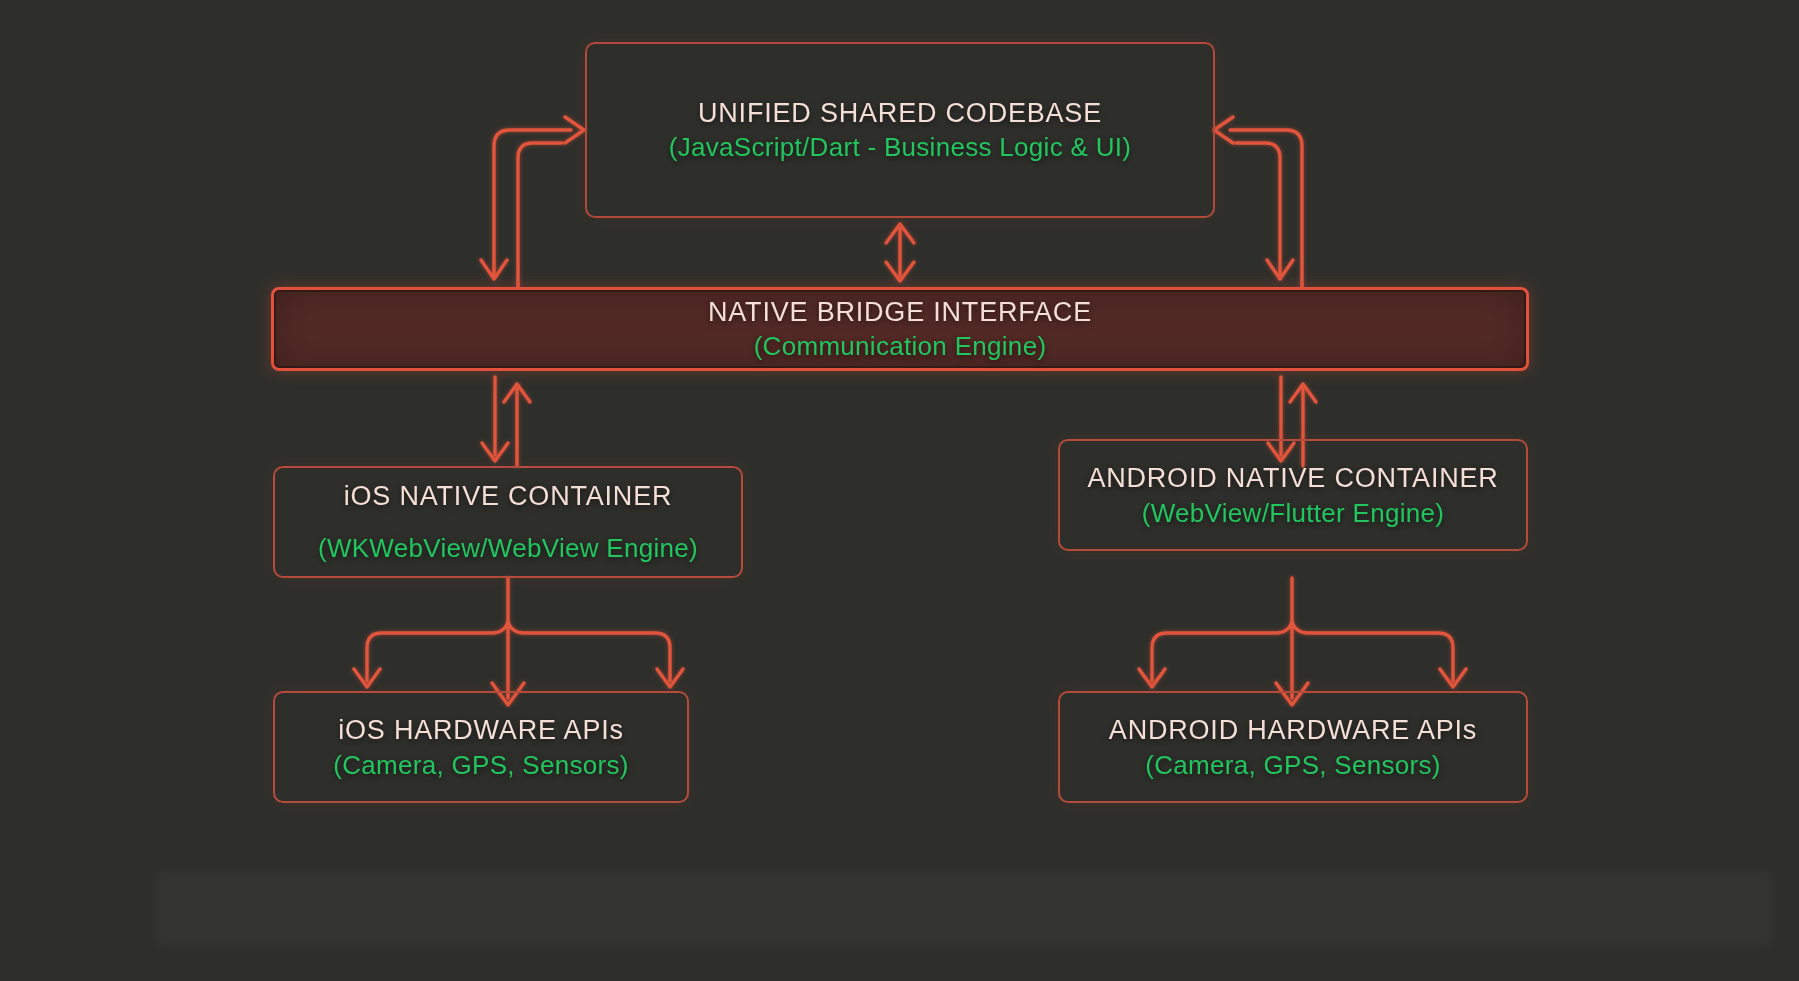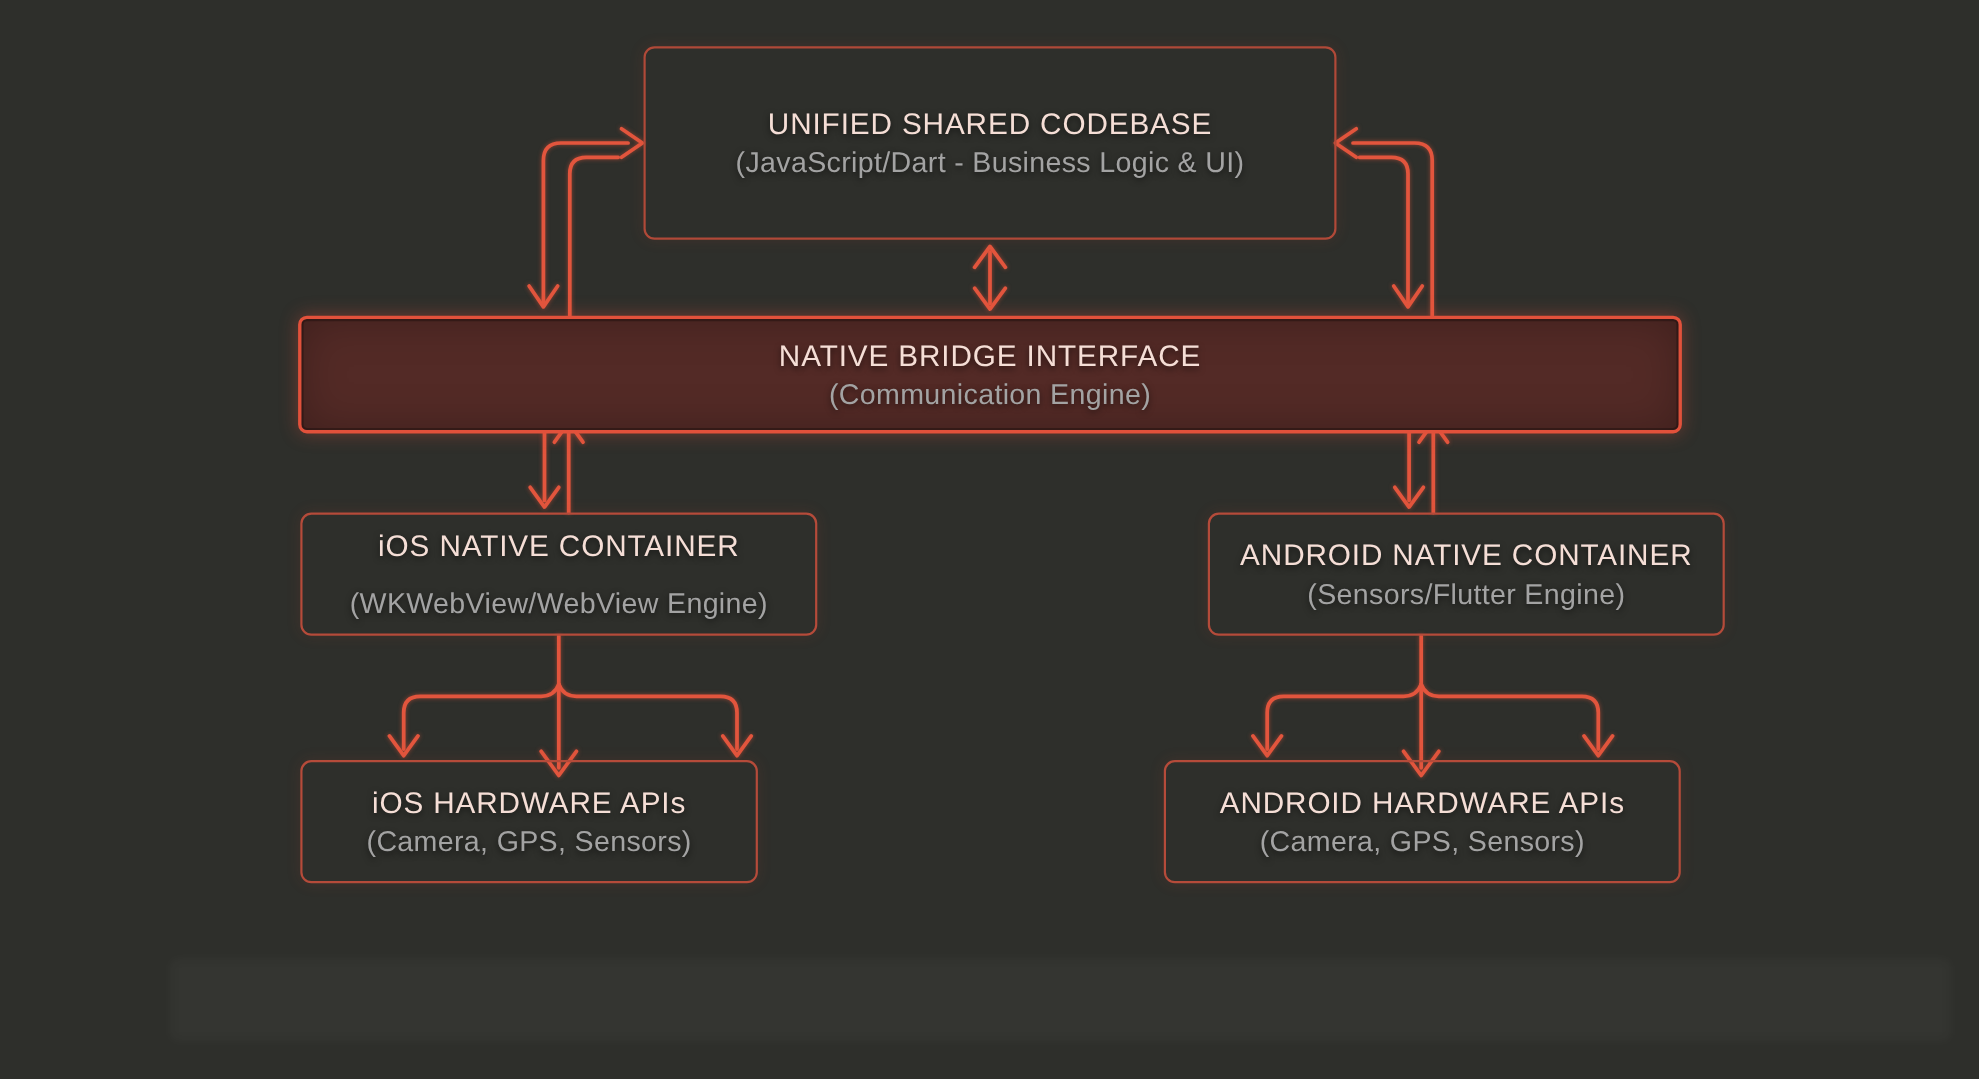--- a/index.html
+++ b/index.html
@@ -57,44 +57,44 @@
   .node .line1 {
     color: #f5ded6;
     font-size: 27px;
     font-weight: 500;
     letter-spacing: 0.8px;
     line-height: 32px;
     text-shadow: 0 2px 6px rgba(0, 0, 0, 0.55);
     white-space: nowrap;
   }
   .node .line2 {
-    color: #a3a3a3;
+    color: #22c55e;
     font-size: 26px;
     font-weight: 400;
     letter-spacing: 0.3px;
     line-height: 32px;
     text-shadow: 0 2px 6px rgba(0, 0, 0, 0.55);
     white-space: nowrap;
   }
   .box-title {
     left: 585px; top: 42px; width: 630px; height: 176px;
     border-color: #b04938;
   }
   .box-bridge {
-    left: 271px; top: 287px; width: 1258px; height: 107px;
+    left: 271px; top: 287px; width: 1258px; height: 84px;
     background: #532a26;
     border: 3px solid #e2513b;
     border-radius: 8px;
     gap: 2px;
     box-shadow: 0 0 16px rgba(226, 81, 59, 0.35),
                 inset 0 0 0 2px rgba(0, 0, 0, 0.28),
                 inset 0 0 40px rgba(0, 0, 0, 0.25);
   }
   .box-ios-container     { left: 273px;  top: 466px; width: 470px; height: 112px; gap: 20px; }
-  .box-android-container { left: 1058px; top: 466px; width: 470px; height: 112px; gap: 3px; margin-left: 40px; }
+  .box-android-container { left: 1058px; top: 439px; width: 470px; height: 112px; gap: 3px; }
   .box-ios-hw            { left: 273px;  top: 691px; width: 416px; height: 112px; gap: 3px; }
   .box-android-hw        { left: 1058px; top: 691px; width: 470px; height: 112px; gap: 3px; }
 </style>
 </head>
 <body>
 
 <div id="stage">
 
   <div class="bottom-band"></div>
 
@@ -163,21 +163,21 @@
     <div class="line2">(Communication Engine)</div>
   </div>
 
   <div class="node box-ios-container">
     <div class="line1">iOS NATIVE CONTAINER</div>
     <div class="line2">(WKWebView/WebView Engine)</div>
   </div>
 
   <div class="node box-android-container">
     <div class="line1">ANDROID NATIVE CONTAINER</div>
-    <div class="line2">(Sensors/Flutter Engine)</div>
+    <div class="line2">(WebView/Flutter Engine)</div>
   </div>
 
   <div class="node box-ios-hw">
     <div class="line1">iOS HARDWARE APIs</div>
     <div class="line2">(Camera, GPS, Sensors)</div>
   </div>
 
   <div class="node box-android-hw">
     <div class="line1">ANDROID HARDWARE APIs</div>
     <div class="line2">(Camera, GPS, Sensors)</div>

